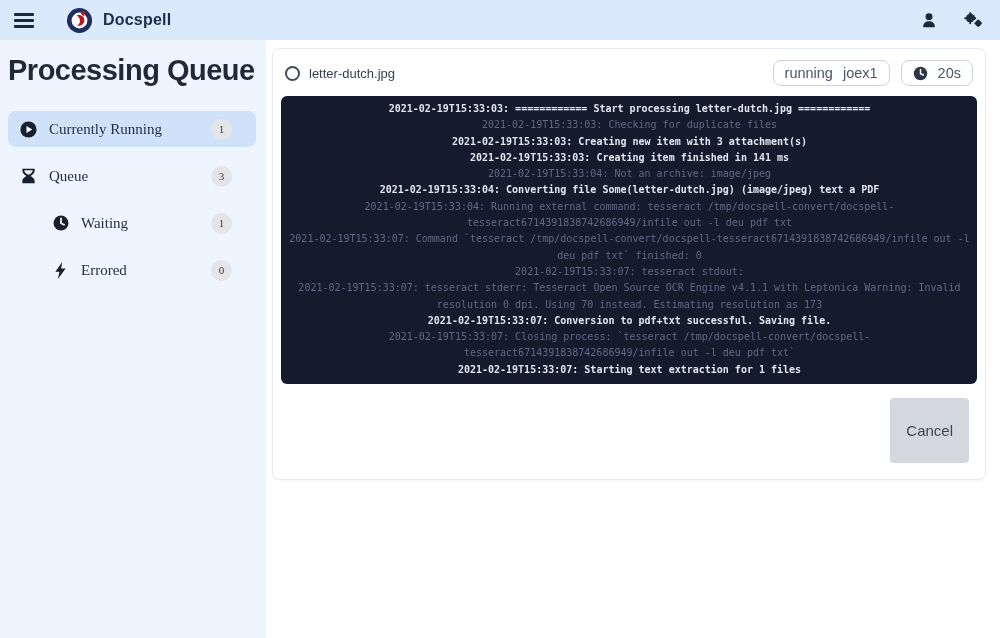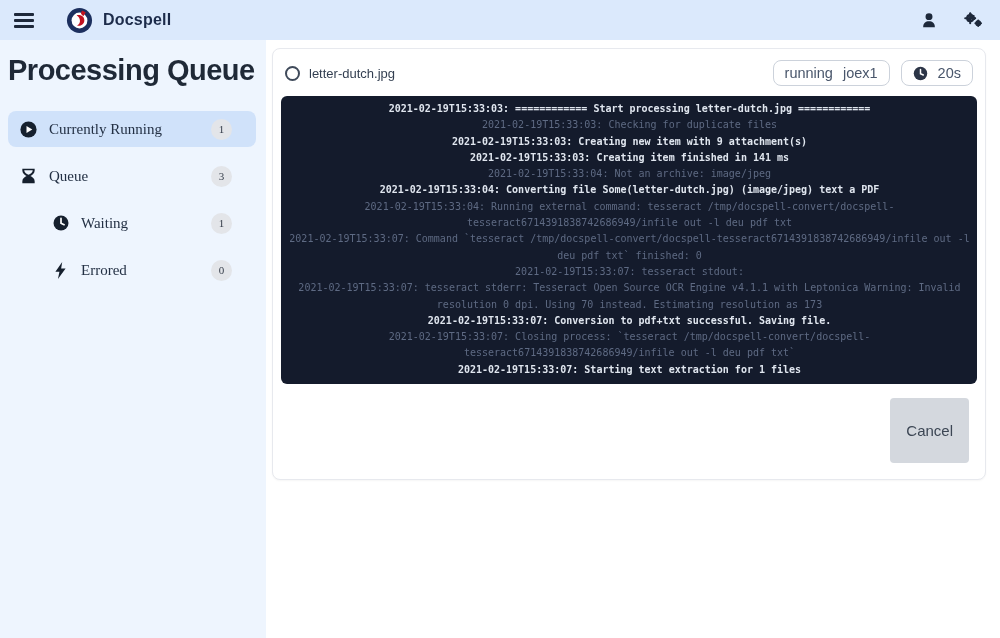--- a/index.html
+++ b/index.html
@@ -251,21 +251,21 @@
           </div>
         </div>
       </div>
 
       <div class="log-panel">
 
           <div class="log-line info"><span class="ts">2021-02-19T15:33:03:</span> <span>============ Start processing letter-dutch.jpg ============</span></div>
 
           <div class="log-line debug"><span class="ts">2021-02-19T15:33:03:</span> <span>Checking for duplicate files</span></div>
 
-          <div class="log-line info"><span class="ts">2021-02-19T15:33:03:</span> <span>Creating new item with 9 attachment(s)</span></div>
+          <div class="log-line info"><span class="ts">2021-02-19T15:33:03:</span> <span>Creating new item with 3 attachment(s)</span></div>
 
           <div class="log-line info"><span class="ts">2021-02-19T15:33:03:</span> <span>Creating item finished in 141 ms</span></div>
 
           <div class="log-line debug"><span class="ts">2021-02-19T15:33:04:</span> <span>Not an archive: image/jpeg</span></div>
 
           <div class="log-line info"><span class="ts">2021-02-19T15:33:04:</span> <span>Converting file Some(letter-dutch.jpg) (image/jpeg) text a PDF</span></div>
 
 
           <div class="log-line debug"><span class="ts">2021-02-19T15:33:04:</span> <span>Running external command: tesseract /tmp/docspell-convert/docspell-tesseract6714391838742686949/infile out -l deu pdf txt</span></div>
 

